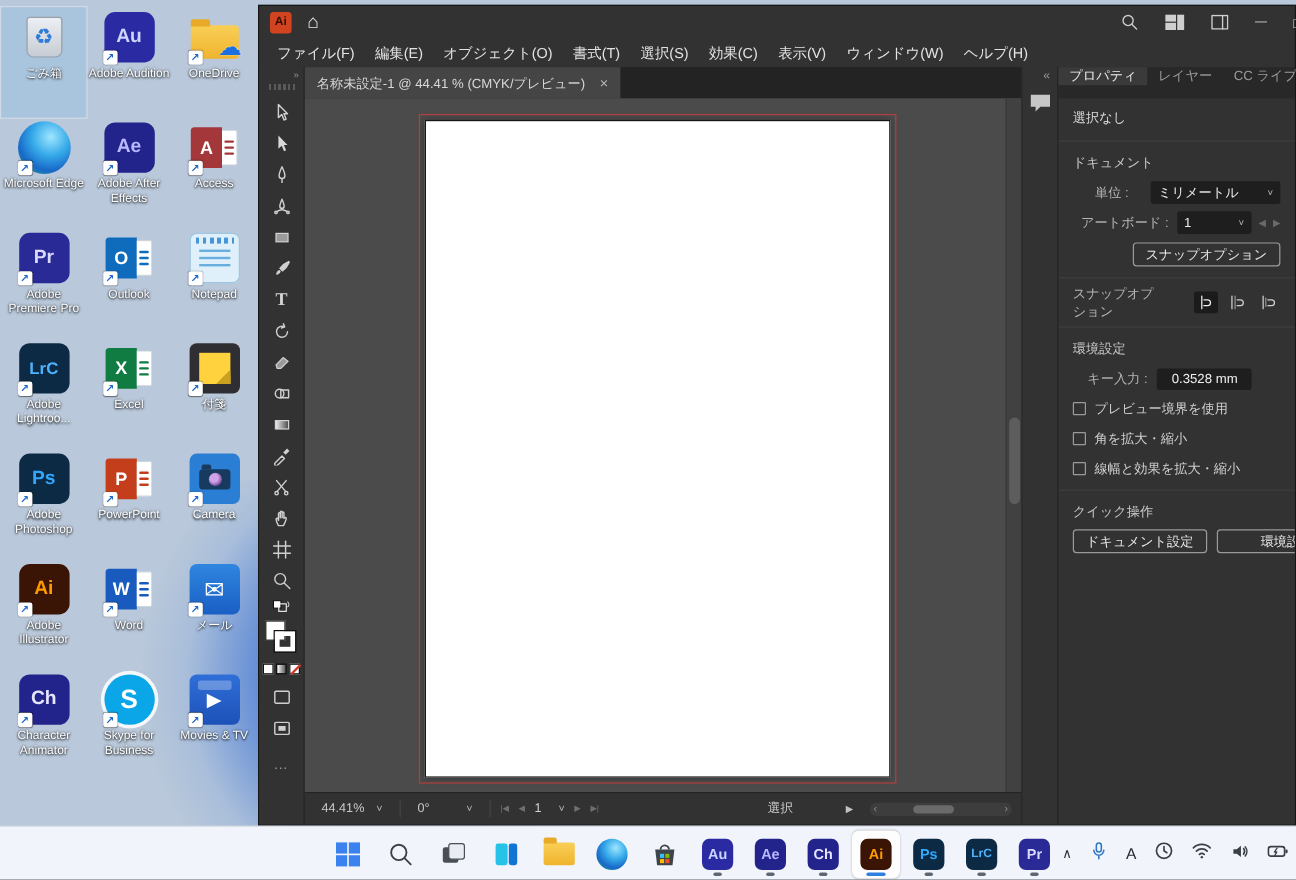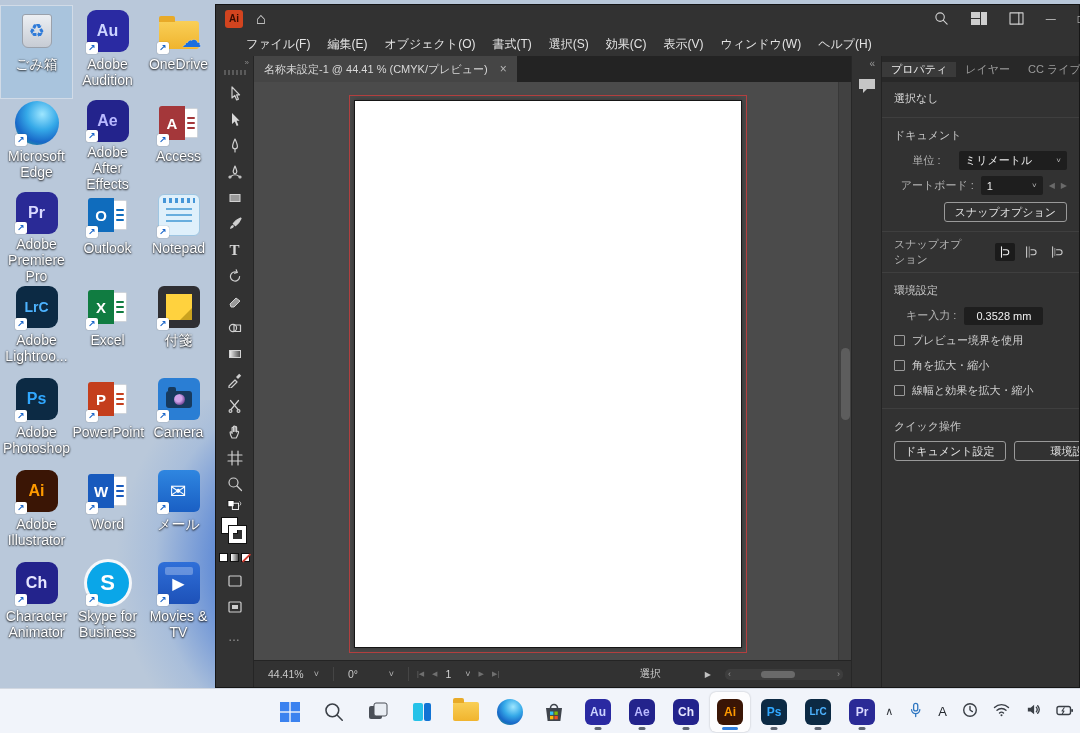--- a/index.html
+++ b/index.html
@@ -8,21 +8,21 @@
 
   
   .bloom { position:absolute; left:90px; top:400px; width:420px; height:330px;
     background:radial-gradient(circle at 60% 50%, rgba(28,80,190,.95) 0%, rgba(40,100,210,.75) 35%, rgba(120,160,220,.25) 62%, rgba(120,160,220,0) 75%);
     z-index:0; }
   .desktop { position:absolute; left:0; top:0; width:216px; height:688px; z-index:1;
     display:grid; grid-template-columns:repeat(3,71px); grid-auto-rows:92px; padding:6px 0 0 1px; }
   .dcell { position:relative; display:flex; flex-direction:column; align-items:center; padding-top:2px; }
   .dcell.selected { background:rgba(150,190,225,.45); outline:1px solid rgba(255,255,255,.35); }
   .tilewrap { position:relative; width:46px; height:46px; display:flex; align-items:center; justify-content:center; }
-  .dlabel { margin-top:2px; width:70px; text-align:center; font-size:14px; line-height:1.15; color:#fff;
+  .dlabel { margin-top:2px; width:70px; text-align:center; font-size:10px; line-height:1.15; color:#fff;
     text-shadow:0 1px 2px rgba(0,0,0,.85), 0 0 2px rgba(0,0,0,.6); }
   .sc { position:absolute; left:1px; bottom:0; width:12px; height:12px; background:#fff; border-radius:2px;
     color:#1b66c9; font-size:9px; line-height:12px; text-align:center; font-weight:bold; box-shadow:0 0 1px rgba(0,0,0,.5); }
   .tile { width:42px; height:42px; border-radius:9px; display:flex; align-items:center; justify-content:center;
     font-weight:bold; font-size:16px; }
   .c-au { background:#2a2aa2; color:#ccd4ff; }
   .c-ae { background:#23238c; color:#b9b9ff; }
   .c-pr { background:#2a2a96; color:#d9d9ff; }
   .c-lrc { background:#0c2a44; color:#4db3ff; font-size:14px; }
   .c-ps { background:#0c2a44; color:#31a8ff; }
@@ -70,21 +70,21 @@
 
   
   .aiwin { position:absolute; left:215px; top:4px; width:865px; height:684px; background:#323232;
     border:1px solid #161616; display:flex; flex-direction:column; z-index:2; color:#cfcfcf; }
   .titlebar { height:27px; display:flex; align-items:center; padding-left:9px; gap:13px; position:relative; }
   .ailogo { width:18px; height:18px; border-radius:3px; background:#d2441f; color:#3a0d00; font-weight:bold;
     font-size:10px; display:flex; align-items:center; justify-content:center; }
   .home { color:#e2e2e2; font-size:16px; line-height:1; }
   .tb-right { position:absolute; right:-6px; top:0; height:27px; display:flex; align-items:center; gap:22px; }
   .tb-ic { color:#d0d0d0; display:flex; align-items:center; }
-  .menubar { height:24px; display:flex; align-items:center; gap:17px; padding-left:30px; font-size:12px; color:#e3e3e3; }
+  .menubar { height:24px; display:flex; align-items:center; gap:17px; padding-left:15px; font-size:12px; color:#e3e3e3; }
   .menubar span { cursor:default; }
   .workarea { flex:1; display:flex; min-height:0; }
   .toolcol { width:38px; background:#323232; border-right:1px solid #252525; display:flex; flex-direction:column;
     align-items:center; padding-top:2px; }
   .tool-head { width:100%; text-align:right; padding-right:4px; color:#8a8a8a; font-size:8px; }
   .tool-grip { width:22px; height:5px; margin:3px 0 6px; background:repeating-linear-gradient(90deg,#5a5a5a 0 2px,transparent 2px 4px); }
   .tool { width:30px; height:26px; display:flex; align-items:center; justify-content:center; }
   .tool svg { display:block; }
   .ttext { font-family:"Liberation Serif",serif; font-size:15px; font-weight:bold; color:#d6d6d6; }
   .fswrap { position:relative; width:30px; height:32px; margin-top:4px; }
@@ -118,21 +118,21 @@
   .hscroll { width:118px; height:11px; background:#3d3d3d; border-radius:5px; display:flex; align-items:center;
     padding:0 3px; gap:2px; color:#8d8d8d; font-size:9px; }
   .hthumb { width:34px; height:7px; background:#6a6a6a; border-radius:4px; margin-left:28px; }
 
   .commentstrip { width:30px; background:#323232; border-left:1px solid #272727; display:flex; flex-direction:column; align-items:center; }
   .collapse { align-self:flex-end; padding:2px 6px 0 0; color:#9a9a9a; font-size:10px; }
   .bubble { margin-top:8px; }
 
   
   .panel { width:198px; background:#323232; border-left:1px solid #232323; display:flex; flex-direction:column; font-size:11px; }
-  .ptabs { height:26px; background:#282828; display:flex; align-items:center; }
+  .ptabs { height:26px; background:#282828; display:flex; align-items:flex-start; }
   .ptab { padding:0 9px; display:flex; align-items:center; color:#9b9b9b; white-space:nowrap; }
   .ptab.active { background:#3a3a3a; color:#ededed; }
   .pbody { flex:1; padding-top:2px; overflow:hidden; }
   .prow { display:flex; align-items:center; padding:0 12px; min-height:25px; }
   .psep { border-top:1px solid #3f3f3f; margin:5px 0; }
   .ptitle { color:#c9c9c9; }
   .plabel { color:#b5b5b5; }
   .pright { margin-left:auto; display:flex; align-items:center; gap:6px; }
   .psel { background:#1e1e1e; border-radius:2px; height:19px; display:flex; align-items:center;
     padding:0 6px; color:#ececec; gap:8px; }

